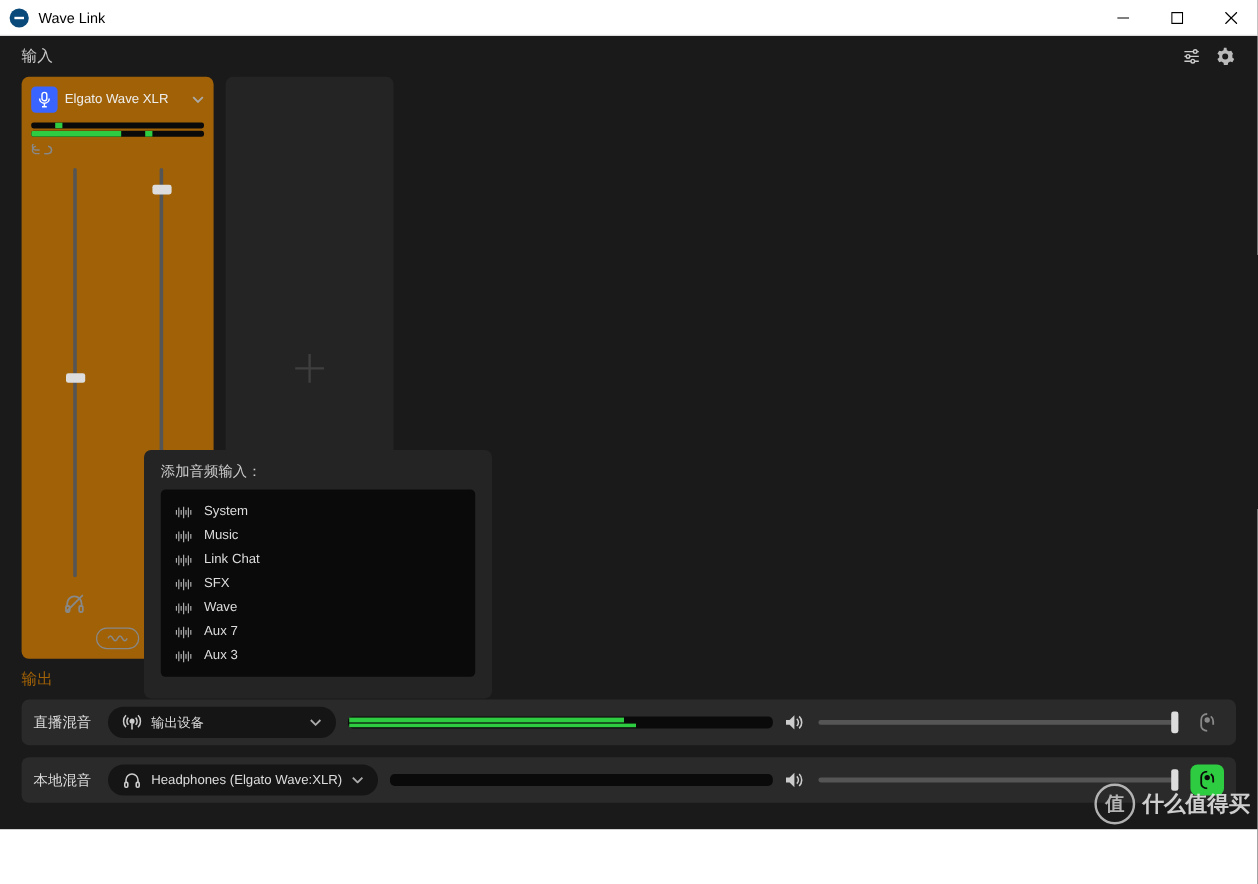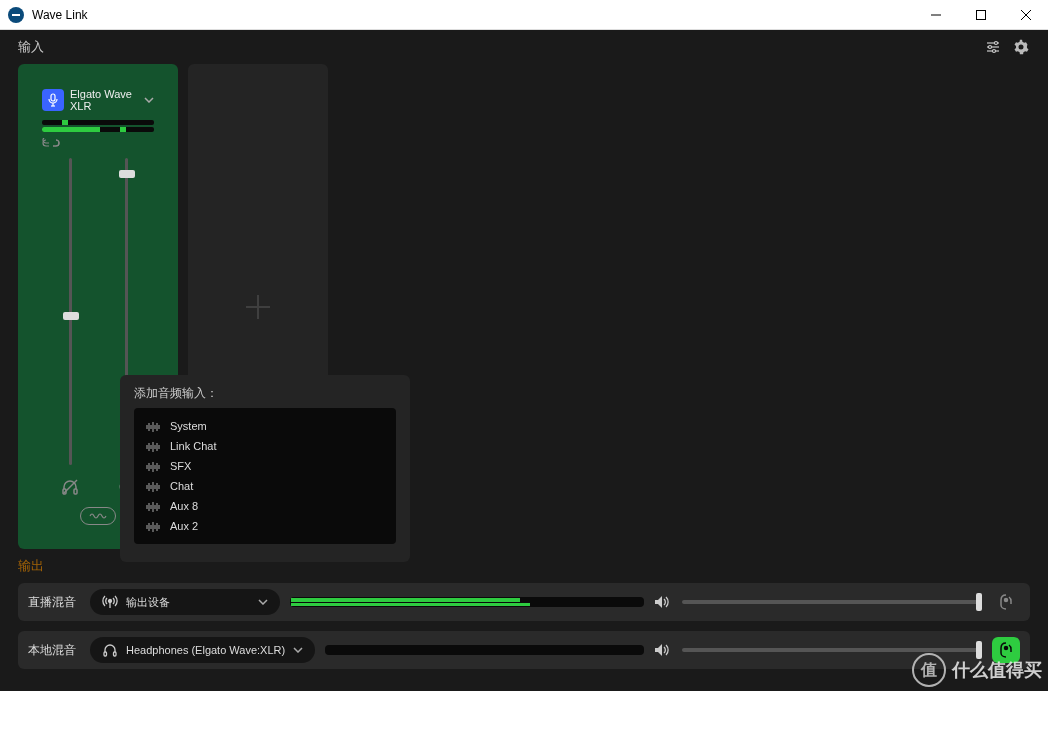--- a/index.html
+++ b/index.html
@@ -11,21 +11,21 @@
 .titlebar-controls { margin-left: auto; display: flex; }
 .tb-btn { width: 45px; height: 30px; display: flex; align-items: center; justify-content: center; font-size: 12px; cursor: pointer; }
 
 .app { background: #1a1a1a; height: 661px; color: #d0d0d0; display: flex; flex-direction: column; position: relative; }
 .top-row { display: flex; align-items: center; padding: 8px 18px; }
 .section-label { font-size: 13px; color: #c8c8c8; }
 .top-icons { margin-left: auto; display: flex; gap: 10px; }
 .icon-btn { width: 18px; height: 18px; cursor: pointer; display: flex; align-items: center; justify-content: center; }
 
 .inputs-area { display: flex; gap: 10px; padding: 0 18px; height: 490px; }
-.input-card { width: 160px; background: #14532d; border-radius: 6px; padding: 24px; display: flex; flex-direction: column; }
+.input-card { width: 160px; background: #a16207; border-radius: 6px; padding: 8px; display: flex; flex-direction: column; }
 .card-header { display: flex; align-items: center; gap: 6px; }
 .mic-icon { width: 22px; height: 22px; background: #3a64ff; border-radius: 4px; display: flex; align-items: center; justify-content: center; }
 .device-name { font-size: 11px; color: #eee; flex: 1; }
 .chevron { font-size: 10px; color: #aaa; }
 
 .stereo-meter { display: flex; flex-direction: column; gap: 2px; margin-top: 8px; }
 .meter-row { height: 5px; background: #0a0a0a; border-radius: 2px; overflow: hidden; display:flex; }
 .meter-fill { height: 100%; background: #2ecc40; }
 .meter-peak { width: 6px; height:100%; background:#2ecc40; margin-left:20px;}
 
@@ -227,20 +227,34 @@
             <svg width="14" height="10" viewBox="0 0 14 10" stroke="#aaa" stroke-width="1">
               <line x1="1" y1="3" x2="1" y2="7"></line>
               <line x1="3" y1="1" x2="3" y2="9"></line>
               <line x1="5" y1="3" x2="5" y2="7"></line>
               <line x1="7" y1="0" x2="7" y2="10"></line>
               <line x1="9" y1="3" x2="9" y2="7"></line>
               <line x1="11" y1="1" x2="11" y2="9"></line>
               <line x1="13" y1="3" x2="13" y2="7"></line>
             </svg>
           </span>
+          <span>Music</span>
+        </div>
+      <div class="popup-item">
+          <span class="sound-ic">
+            <svg width="14" height="10" viewBox="0 0 14 10" stroke="#aaa" stroke-width="1">
+              <line x1="1" y1="3" x2="1" y2="7"></line>
+              <line x1="3" y1="1" x2="3" y2="9"></line>
+              <line x1="5" y1="3" x2="5" y2="7"></line>
+              <line x1="7" y1="0" x2="7" y2="10"></line>
+              <line x1="9" y1="3" x2="9" y2="7"></line>
+              <line x1="11" y1="1" x2="11" y2="9"></line>
+              <line x1="13" y1="3" x2="13" y2="7"></line>
+            </svg>
+          </span>
           <span>Link Chat</span>
         </div>
       <div class="popup-item">
           <span class="sound-ic">
             <svg width="14" height="10" viewBox="0 0 14 10" stroke="#aaa" stroke-width="1">
               <line x1="1" y1="3" x2="1" y2="7"></line>
               <line x1="3" y1="1" x2="3" y2="9"></line>
               <line x1="5" y1="3" x2="5" y2="7"></line>
               <line x1="7" y1="0" x2="7" y2="10"></line>
               <line x1="9" y1="3" x2="9" y2="7"></line>
@@ -255,49 +269,49 @@
             <svg width="14" height="10" viewBox="0 0 14 10" stroke="#aaa" stroke-width="1">
               <line x1="1" y1="3" x2="1" y2="7"></line>
               <line x1="3" y1="1" x2="3" y2="9"></line>
               <line x1="5" y1="3" x2="5" y2="7"></line>
               <line x1="7" y1="0" x2="7" y2="10"></line>
               <line x1="9" y1="3" x2="9" y2="7"></line>
               <line x1="11" y1="1" x2="11" y2="9"></line>
               <line x1="13" y1="3" x2="13" y2="7"></line>
             </svg>
           </span>
-          <span>Chat</span>
-        </div>
-      <div class="popup-item">
-          <span class="sound-ic">
-            <svg width="14" height="10" viewBox="0 0 14 10" stroke="#aaa" stroke-width="1">
-              <line x1="1" y1="3" x2="1" y2="7"></line>
-              <line x1="3" y1="1" x2="3" y2="9"></line>
-              <line x1="5" y1="3" x2="5" y2="7"></line>
-              <line x1="7" y1="0" x2="7" y2="10"></line>
-              <line x1="9" y1="3" x2="9" y2="7"></line>
-              <line x1="11" y1="1" x2="11" y2="9"></line>
-              <line x1="13" y1="3" x2="13" y2="7"></line>
-            </svg>
-          </span>
-          <span>Aux 8</span>
-        </div>
-      <div class="popup-item">
-          <span class="sound-ic">
-            <svg width="14" height="10" viewBox="0 0 14 10" stroke="#aaa" stroke-width="1">
-              <line x1="1" y1="3" x2="1" y2="7"></line>
-              <line x1="3" y1="1" x2="3" y2="9"></line>
-              <line x1="5" y1="3" x2="5" y2="7"></line>
-              <line x1="7" y1="0" x2="7" y2="10"></line>
-              <line x1="9" y1="3" x2="9" y2="7"></line>
-              <line x1="11" y1="1" x2="11" y2="9"></line>
-              <line x1="13" y1="3" x2="13" y2="7"></line>
-            </svg>
-          </span>
-          <span>Aux 2</span>
+          <span>Wave</span>
+        </div>
+      <div class="popup-item">
+          <span class="sound-ic">
+            <svg width="14" height="10" viewBox="0 0 14 10" stroke="#aaa" stroke-width="1">
+              <line x1="1" y1="3" x2="1" y2="7"></line>
+              <line x1="3" y1="1" x2="3" y2="9"></line>
+              <line x1="5" y1="3" x2="5" y2="7"></line>
+              <line x1="7" y1="0" x2="7" y2="10"></line>
+              <line x1="9" y1="3" x2="9" y2="7"></line>
+              <line x1="11" y1="1" x2="11" y2="9"></line>
+              <line x1="13" y1="3" x2="13" y2="7"></line>
+            </svg>
+          </span>
+          <span>Aux 7</span>
+        </div>
+      <div class="popup-item">
+          <span class="sound-ic">
+            <svg width="14" height="10" viewBox="0 0 14 10" stroke="#aaa" stroke-width="1">
+              <line x1="1" y1="3" x2="1" y2="7"></line>
+              <line x1="3" y1="1" x2="3" y2="9"></line>
+              <line x1="5" y1="3" x2="5" y2="7"></line>
+              <line x1="7" y1="0" x2="7" y2="10"></line>
+              <line x1="9" y1="3" x2="9" y2="7"></line>
+              <line x1="11" y1="1" x2="11" y2="9"></line>
+              <line x1="13" y1="3" x2="13" y2="7"></line>
+            </svg>
+          </span>
+          <span>Aux 3</span>
         </div>
     </div>
   </div>
 
   <div class="outputs">
     <div class="out-label">输出</div>
 
     <div class="out-row">
       <div class="out-tag">直播混音</div>
       <div class="out-device" style="min-width:190px">

